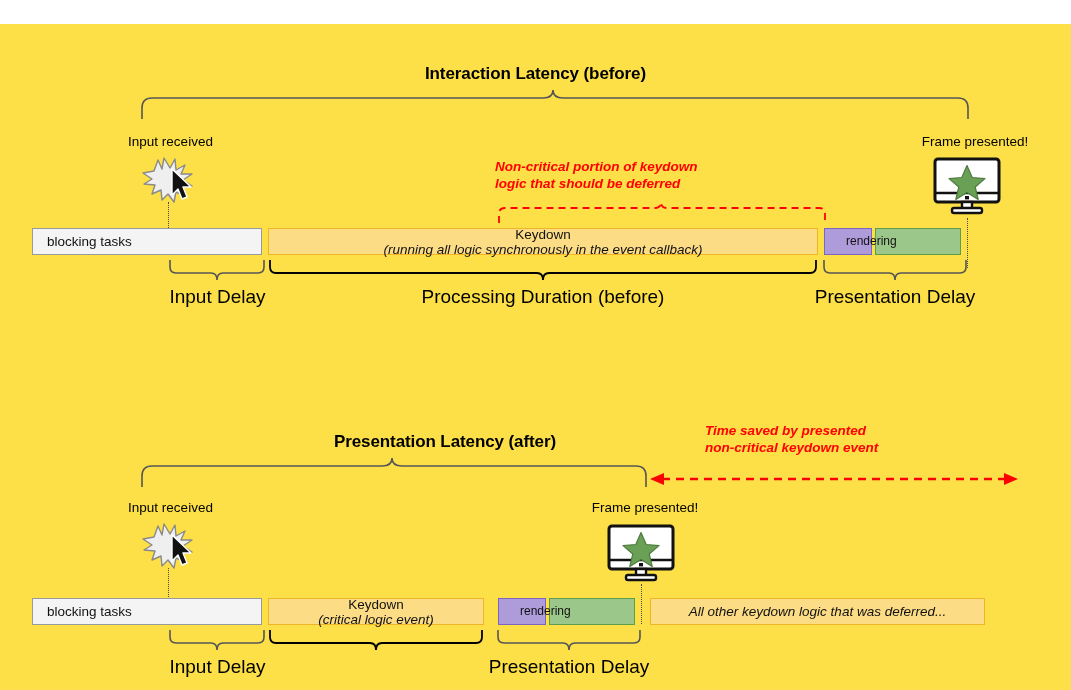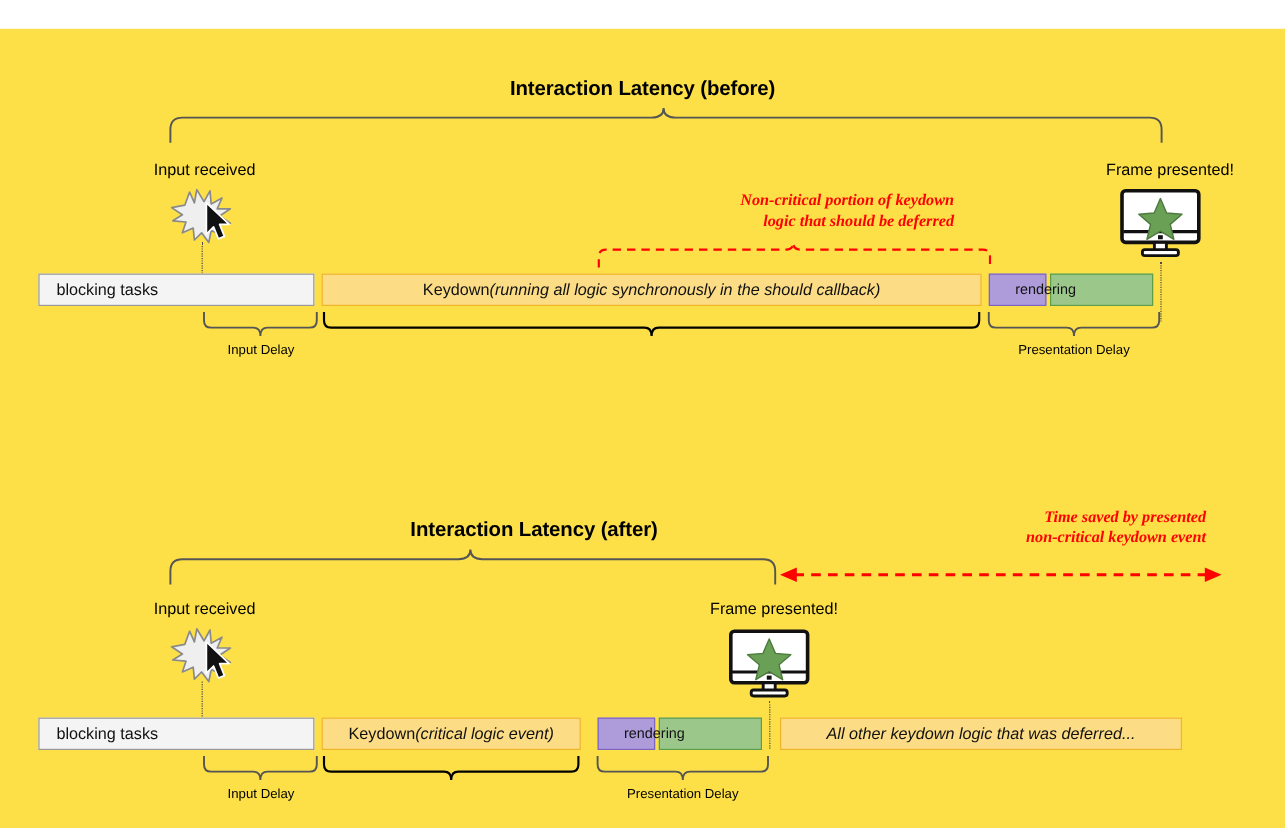--- a/index.html
+++ b/index.html
@@ -31,36 +31,35 @@
 
   
   .event-label {
     font-size: 13.5px;
     color: #000000;
     white-space: nowrap;
     text-align: center;
   }
 
   .phase-label {
-    font-size: 11px;
+    font-size: 19px;
     color: #000000;
     white-space: nowrap;
     text-align: center;
   }
 
   
   .red-note {
     color: #ff0000;
     font-size: 13.5px;
     font-weight: bold;
     font-style: italic;
-    text-align: right;
+    text-align: left;
     line-height: 17px;
     white-space: nowrap;
-    font-family: Liberation Serif, serif;
   }
 
   
   .bar {
     height: 27px;
     border-width: 1.5px;
     border-style: solid;
     display: flex;
     align-items: center;
     font-size: 13.5px;
@@ -70,20 +69,21 @@
   }
   .bar-blocking {
     background: #f4f4f4;
     border-color: #9a9a9a;
     padding-left: 14px;
   }
   .bar-yellow {
     background: #fcdc85;
     border-color: #f0b429;
     justify-content: center;
+    flex-direction: column;
   }
   .bar-purple {
     background: #ae9bd9;
     border-color: #7d64c0;
   }
   .bar-green {
     background: #9cc78a;
     border-color: #5e9e4a;
   }
   .bar em { font-style: italic; }
@@ -170,53 +170,54 @@
     <div class="abs" style="left:497px; top:178px; width:330px; height:22px;">
       <svg width="330" height="22" viewBox="0 0 330 22">
         <path class="dash-red" d="M2,21 L2,12 Q2,6 8,6 L158,6 Q164,6 164,0 Q164,6 170,6 L322,6 Q328,6 328,12 L328,21"></path>
       </svg>
     </div>
 
     <div class="abs bar bar-blocking" style="left:32px; top:204px; width:230px;">blocking tasks</div>
 
     <div class="abs bar bar-yellow" style="left:268px; top:204px; width:550px;">
       <span>Keydown </span>
-        <em>(running all logic synchronously in the should callback)</em>
+        <em>(running all logic synchronously in the event callback)</em>
     </div>
 
     <div class="abs bar bar-purple" style="left:824px; top:204px; width:48px;"></div>
 
     <div class="abs bar bar-green" style="left:875px; top:204px; width:86px;"></div>
 
     <div class="abs rendering-text" style="left:846px; top:210px;">rendering</div>
 
     <div class="abs" style="left:168px; top:236px; width:98px; height:22px;">
       <svg width="98" height="22" viewBox="0 0 98 22">
         <path class="brace-path" d="M2,0 L2,7 Q2,13 8,13 L43,13 Q49,13 49,20 Q49,13 55,13 L90,13 Q96,13 96,7 L96,0"></path>
       </svg>
     </div>
     <div class="abs phase-label" style="left:160px; top:262px; width:115px;">Input Delay</div>
 
     <div class="abs" style="left:268px; top:236px; width:550px; height:22px;">
       <svg width="550" height="22" viewBox="0 0 550 22">
         <path class="brace-path dark" d="M2,0 L2,7 Q2,13 8,13 L269,13 Q275,13 275,20 Q275,13 281,13 L542,13 Q548,13 548,7 L548,0"></path>
       </svg>
     </div>
+    <div class="abs phase-label" style="left:418px; top:262px; width:250px;">Processing Duration (before)</div>
 
     <div class="abs" style="left:822px; top:236px; width:146px; height:22px;">
       <svg width="146" height="22" viewBox="0 0 146 22">
         <path class="brace-path" d="M2,0 L2,7 Q2,13 8,13 L67,13 Q73,13 73,20 Q73,13 79,13 L138,13 Q144,13 144,7 L144,0"></path>
       </svg>
     </div>
     <div class="abs phase-label" style="left:810px; top:262px; width:170px;">Presentation Delay</div>
   </div>
 
   <div class="abs" style="left:0; top:370px; width:1071px; height:320px;">
 
-    <div class="abs diagram-title" style="left:0; top:38px; width:890px;">Interaction Latency (after)</div>
+    <div class="abs diagram-title" style="left:0; top:38px; width:890px;">Presentation Latency (after)</div>
 
     <div class="abs" style="left:140px; top:68px; width:508px; height:26px;">
       <svg width="508" height="26" viewBox="0 0 508 26">
         <path class="brace-path" d="M2,25 L2,14 Q2,4 12,4 L242,4 Q252,4 252,-4 Q252,4 262,4 L496,4 Q506,4 506,14 L506,25"></path>
       </svg>
     </div>
 
     <div class="abs red-note" style="left:705px; top:418px; width:300px; top:28px;">
       <div>Time saved by presented</div>
       <div>non-critical keydown event</div>

